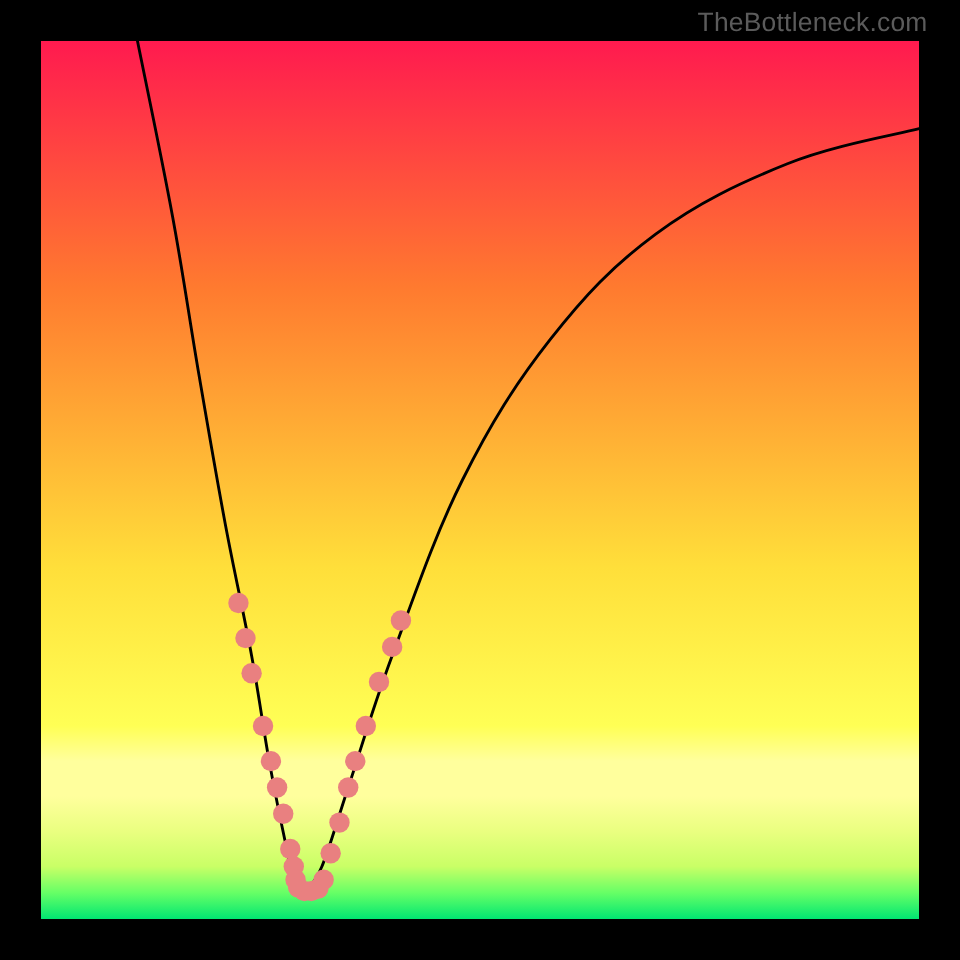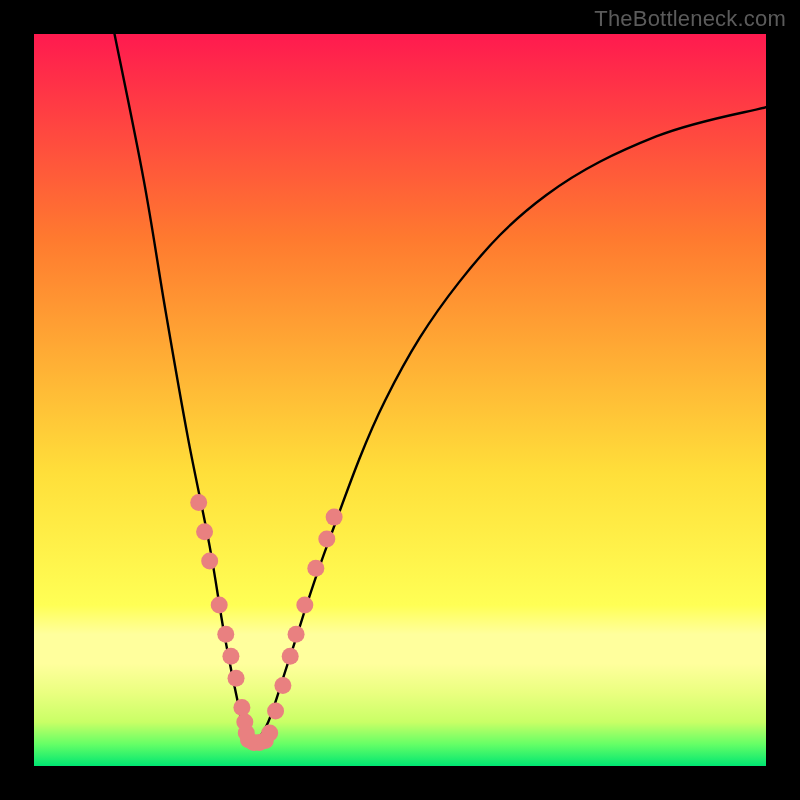--- a/index.html
+++ b/index.html
@@ -31,21 +31,21 @@
     position: absolute;
     inset: 0;
   }
   .curves {
     position: absolute;
     inset: 0;
   }
   .watermark {
     position: absolute;
     top: 6px;
-    right: 14px;
+    right: 27px;
     color: #5b5b5b;
     font-size: 22px;
     font-weight: 500;
     letter-spacing: 0.2px;
   }
 </style>
 </head>
 <body>
 
 <div class="frame">

